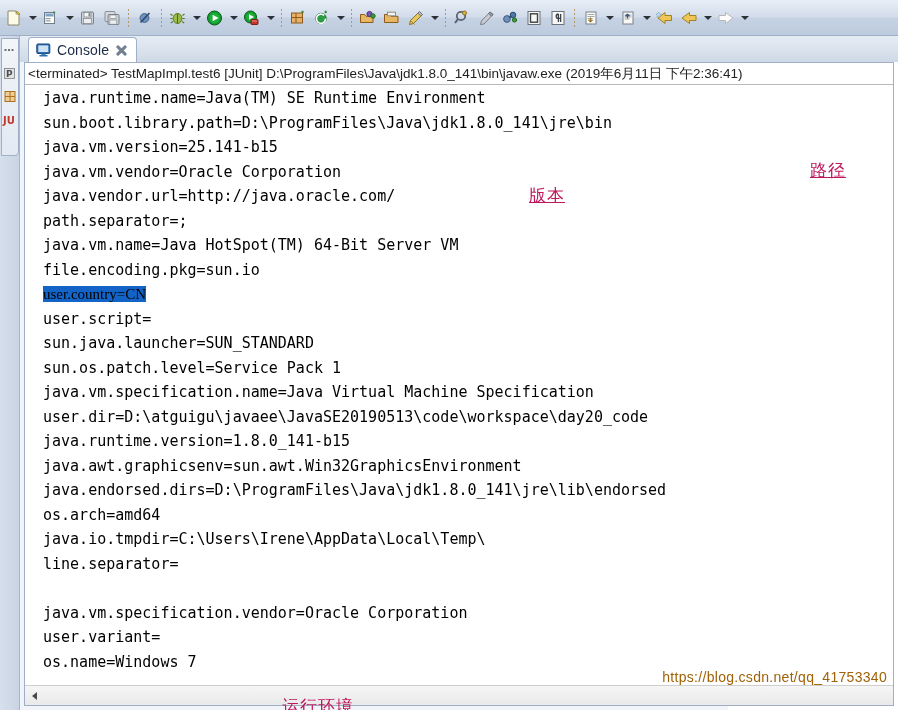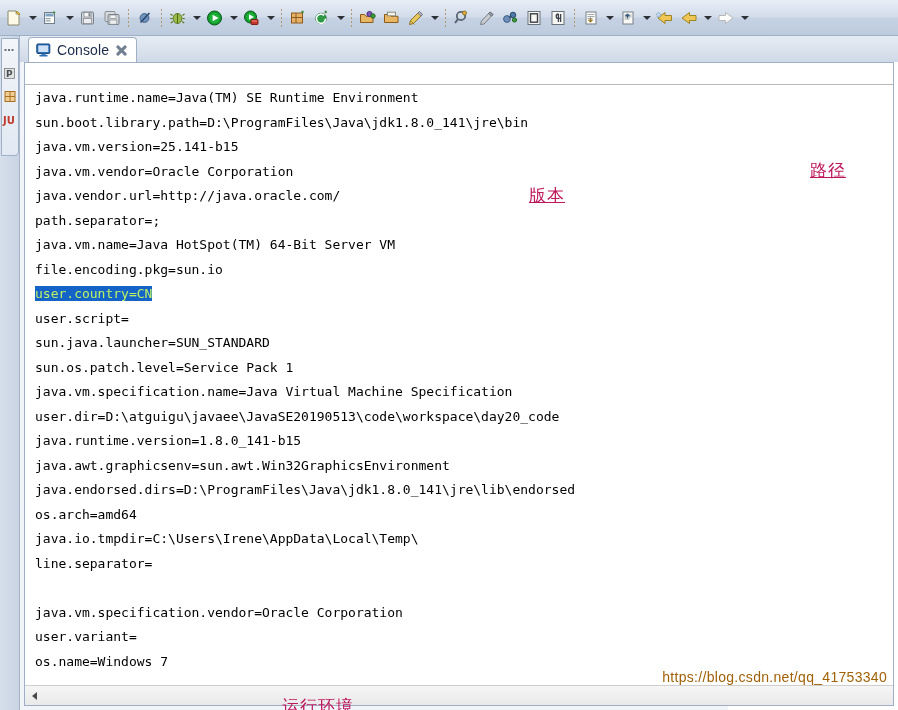--- a/index.html
+++ b/index.html
@@ -181,33 +181,34 @@
     left: 0; top: 21px;
     width: 868px;
     height: 1px;
     background: #b9b9b9;
   }
   #log {
     position: absolute;
     left: 0; top: 23px;
     width: 868px;
     height: 599px;
-    padding-left: 10px;
+    padding-left: 18px;
     box-sizing: border-box;
     font-family: "DejaVu Sans Mono", monospace;
-    font-size: 13px;
+    font-size: 15px;
     line-height: 24.5px;
     color: #000000;
     white-space: pre;
     overflow: hidden;
   }
   .log-line { height: 24.5px; }
   .log-line .sel {
     background: #1464c8;
-    color: #bef264;
+    color: #000000;
+    font-family: Liberation Serif, serif;
   }
 
   
   #hscroll {
     position: absolute;
     left: 0; bottom: 0;
     width: 868px;
     height: 20px;
     background: linear-gradient(to bottom,#f6f6f6,#e9e9e9);
     border-top: 1px solid #cfcfcf;
@@ -525,20 +526,21 @@
         <rect x="5.3" y="10.6" width="4.4" height="1.6" fill="#3f7ec0"></rect>
         <rect x="3.3" y="12" width="8.4" height="1.4" rx="0.6" fill="#2d6fb5"></rect>
       </svg>
       <span class="tab-label">Console</span>
       <span class="close-x"></span>
     </div>
   </div>
 
   <div id="console-body">
 
+    <div id="term-line">&lt;terminated&gt; TestMapImpl.test6 [JUnit] D:\ProgramFiles\Java\jdk1.8.0_141\bin\javaw.exe (2019年6月11日 下午2:36:41)</div>
     <div id="term-sep"></div>
 
     <div id="log"><div class="log-line">java.runtime.name=Java(TM) SE Runtime Environment</div><div class="log-line">sun.boot.library.path=D:\ProgramFiles\Java\jdk1.8.0_141\jre\bin</div><div class="log-line">java.vm.version=25.141-b15</div><div class="log-line">java.vm.vendor=Oracle Corporation</div><div class="log-line">java.vendor.url=http://java.oracle.com/</div><div class="log-line">path.separator=;</div><div class="log-line">java.vm.name=Java HotSpot(TM) 64-Bit Server VM</div><div class="log-line">file.encoding.pkg=sun.io</div><div class="log-line"><span class="sel" style="background: rgb(20, 100, 200);">user.country=CN</span></div><div class="log-line">user.script=</div><div class="log-line">sun.java.launcher=SUN_STANDARD</div><div class="log-line">sun.os.patch.level=Service Pack 1</div><div class="log-line">java.vm.specification.name=Java Virtual Machine Specification</div><div class="log-line">user.dir=D:\atguigu\javaee\JavaSE20190513\code\workspace\day20_code</div><div class="log-line">java.runtime.version=1.8.0_141-b15</div><div class="log-line">java.awt.graphicsenv=sun.awt.Win32GraphicsEnvironment</div><div class="log-line">java.endorsed.dirs=D:\ProgramFiles\Java\jdk1.8.0_141\jre\lib\endorsed</div><div class="log-line">os.arch=amd64</div><div class="log-line">java.io.tmpdir=C:\Users\Irene\AppData\Local\Temp\</div><div class="log-line">line.separator=</div><div class="log-line">&nbsp;</div><div class="log-line">java.vm.specification.vendor=Oracle Corporation</div><div class="log-line">user.variant=</div><div class="log-line">os.name=Windows 7</div></div>
 
     <div id="hscroll">
       <div id="hs-left">
           <span class="tri"></span>
         </div>
     </div>
 

